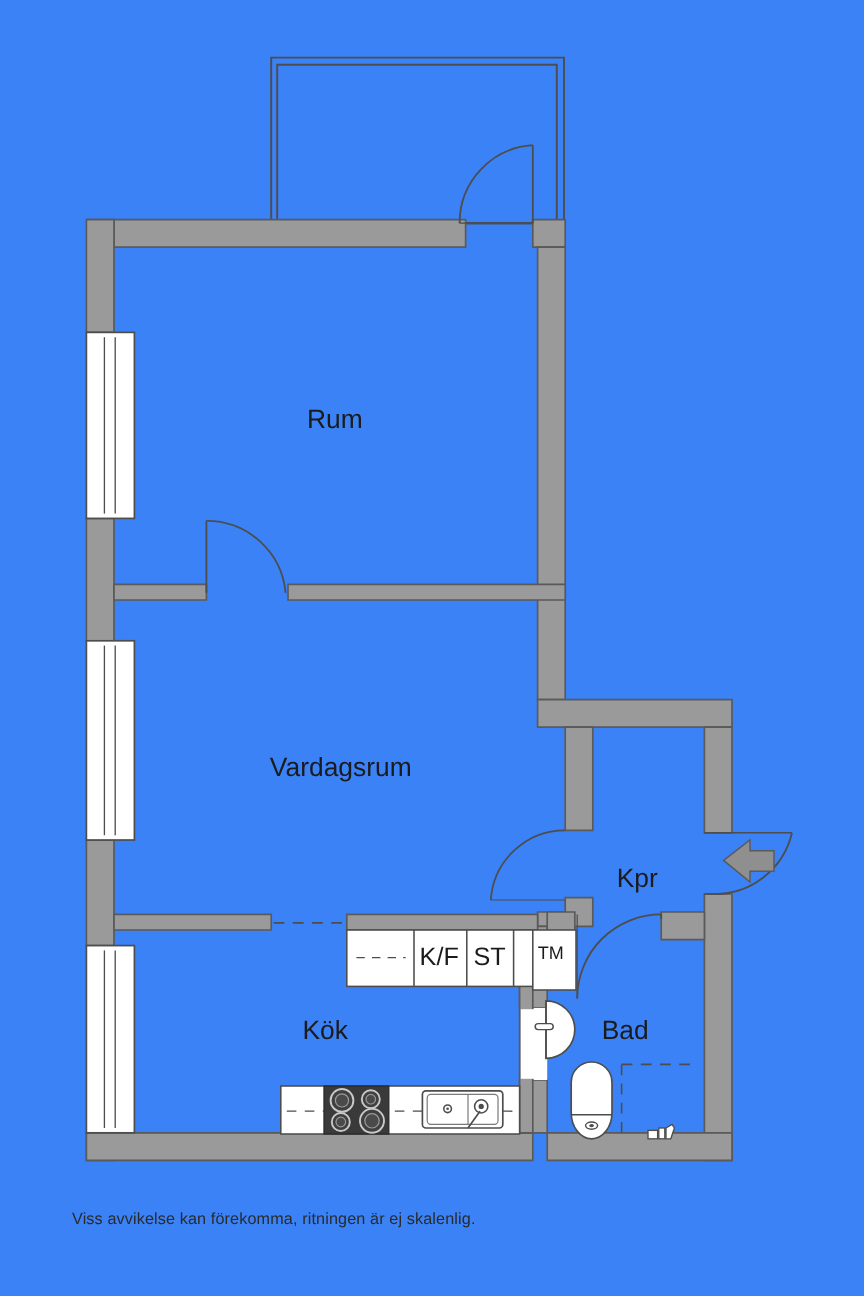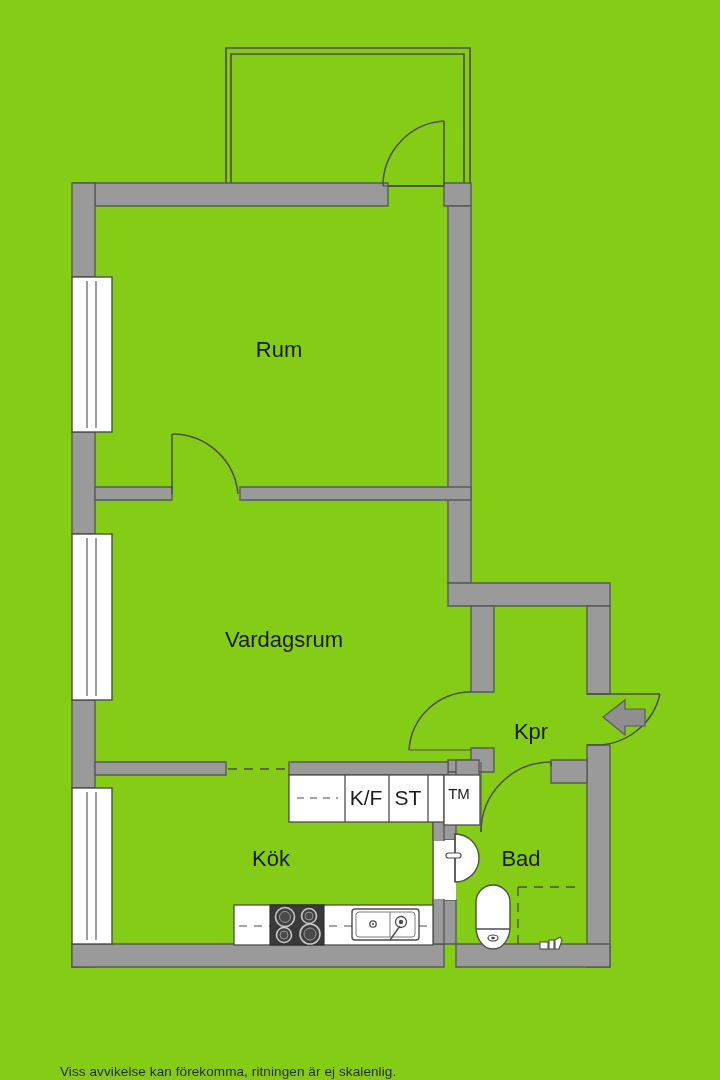--- a/index.html
+++ b/index.html
@@ -10,21 +10,21 @@
   body {
     width: 720px;
     height: 1080px;
     font-family: "Liberation Sans", sans-serif;
     overflow: hidden;
   }
   #floorplan-root {
     position: relative;
     width: 720px;
     height: 1080px;
-    background: #84cc16;
+    background: #3b82f6;
   }
   svg#plan-svg {
     display: block;
     width: 720px;
     height: 1080px;
   }
   .room-label {
     font-family: "Liberation Sans", sans-serif;
     font-size: 22px;
     fill: #1b1b1b;
@@ -37,21 +37,21 @@
     fill: #1b1b1b;
     text-anchor: middle;
     dominant-baseline: middle;
   }
   .appliance-label.small {
     font-size: 15px;
   }
   .disclaimer {
     position: absolute;
     left: 60px;
-    top: 1064px;
+    top: 1008px;
     font-family: "Liberation Sans", sans-serif;
     font-size: 13.5px;
     color: #2a2a2a;
     letter-spacing: 0.1px;
     white-space: nowrap;
   }
 </style>
 </head>
 <body>
 

